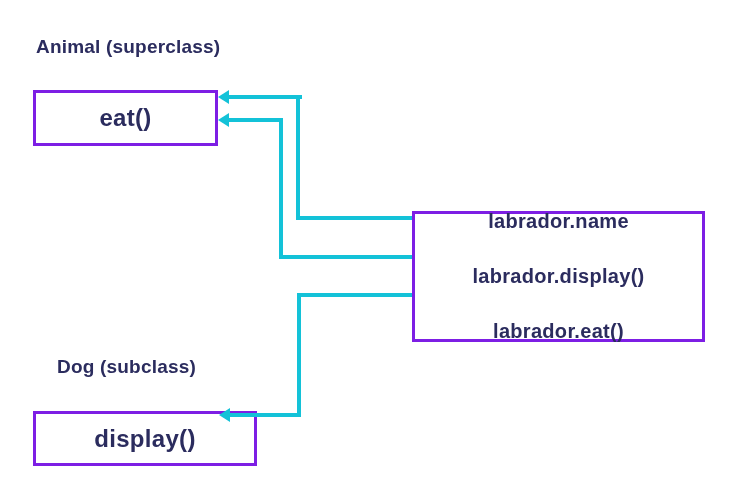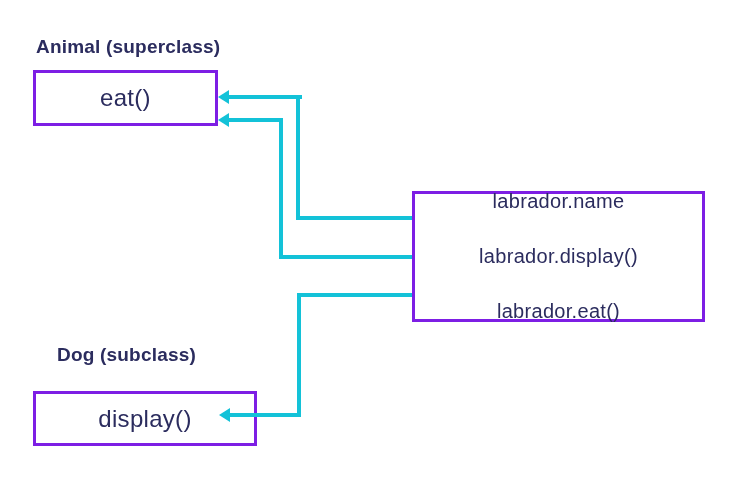--- a/index.html
+++ b/index.html
@@ -30,39 +30,40 @@
     white-space:nowrap;
   }
   .box{
     position:absolute;
     box-sizing:border-box;
     border:3px solid var(--box-border);
     display:flex;
     align-items:center;
     justify-content:center;
     color:var(--text);
-    font-weight:normal;
+    font-weight:bold;
+    margin-top:20px;
   }
   .method-box{
     font-size:24px;
     letter-spacing:0.3px;
   }
   .animal-box{left:33px;top:70px;width:185px;height:56px;}
   .dog-box{left:33px;top:391px;width:224px;height:55px;}
   .labrador-box{
     left:412px;top:191px;width:293px;height:131px;
     flex-direction:column;
     justify-content:center;
     gap:32px;
     font-size:20px;
     letter-spacing:0.3px;
   }
   .labrador-box .obj-line{line-height:23px;}
   .animal-label{left:36px;top:36px;}
-  .dog-label{left:57px;top:344px;}
+  .dog-label{left:57px;top:356px;}
   .seg{position:absolute;background:var(--arrow);}
   .arrowhead{
     position:absolute;
     width:0;height:0;
     border-top:7px solid transparent;
     border-bottom:7px solid transparent;
     border-right:11px solid var(--arrow);
   }
   
   .p1-h-top {left:227px;top:95px;width:75px;height:4px;}

